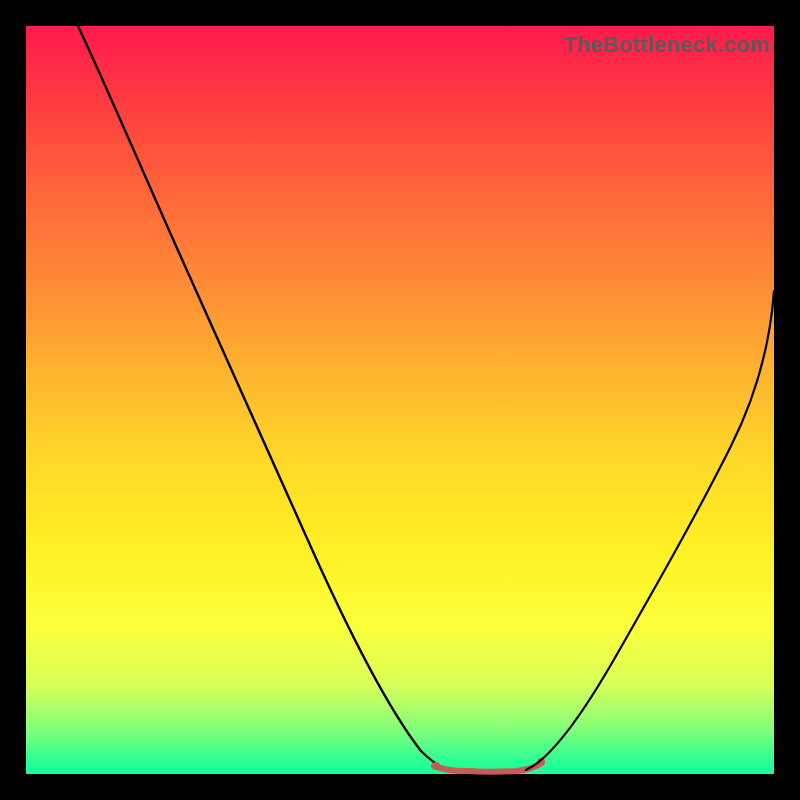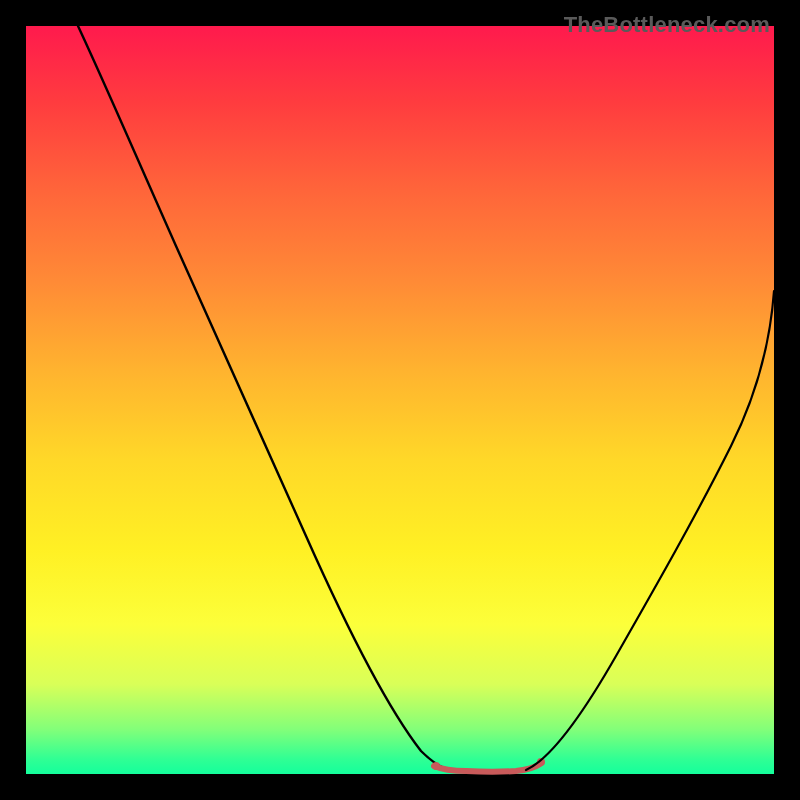--- a/index.html
+++ b/index.html
@@ -25,21 +25,21 @@
       #ffd828 58%,
       #fff024 70%,
       #fcff3a 80%,
       #d9ff58 88%,
       #83ff79 94%,
       #30ff94 98%,
       #14ff9c 100%);
   }
   .watermark {
     position: absolute;
-    top: 12px;
+    top: 32px;
     right: 30px;
     font-family: Arial, Helvetica, sans-serif;
     font-size: 22px;
     font-weight: 600;
     color: #5a5a5a;
     letter-spacing: 0.2px;
     user-select: none;
   }
   svg.curves {
     position: absolute;

